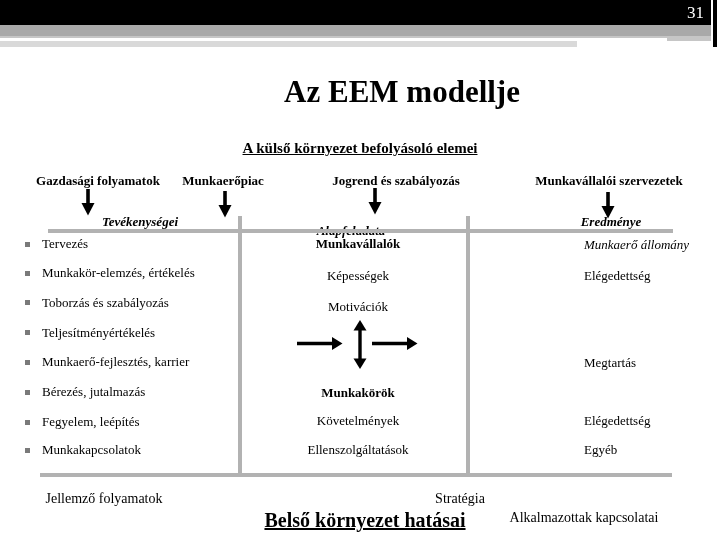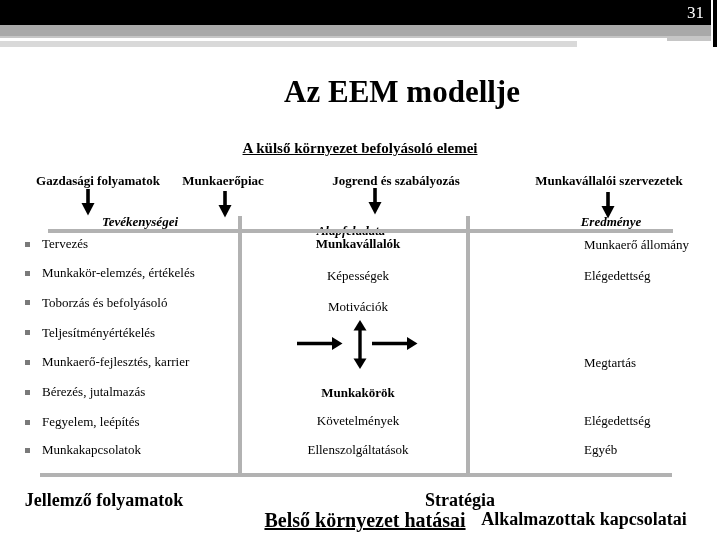--- a/index.html
+++ b/index.html
@@ -28,21 +28,21 @@
   .col-head { font-size:13px; font-weight:bold; }
   .sec-head { font-size:13px; font-weight:bold;font-style:italic; }
   .item     { font-size:13px; }
   .bold     { font-weight:bold; }
 
   .bullet { position:absolute; width:5px; height:5px; background:#7a7a7a; }
 
   .hline { position:absolute; height:4px; background:var(--line_gray,#b2b2b2); }
   .vline { position:absolute; width:4px;  background:var(--line_gray,#b2b2b2); }
 
-  .foot-label { font-size:18px; font-weight:bold; }
+  .foot-label { font-size:14px; font-weight:normal; }
   .foot-title { font-size:20px;  font-weight:bold; text-decoration:underline; }
 
   svg { display:block; }
 </style>
 </head>
 <body>
 
 <div class="slide">
 
   <div class="bar bar-black"></div>
@@ -85,21 +85,21 @@
   <div class="hline" style="left:48px; top:229px; width:625px;"></div>
   <div class="hline" style="left:40px; top:473px; width:632px;"></div>
   <div class="vline" style="left:238px; top:216px; height:261px;"></div>
   <div class="vline" style="left:466px; top:216px; height:261px;"></div>
 
   <span class="bullet" style="left:25px; top:242px;"></span>
   <div class="abs item" style="left:42px; top:237px;">Tervezés</div>
   <span class="bullet" style="left:25px; top:271px;"></span>
   <div class="abs item" style="left:42px; top:266px;">Munkakör-elemzés, értékelés</div>
   <span class="bullet" style="left:25px; top:300px;"></span>
-  <div class="abs item" style="left:42px; top:296px;">Toborzás és befolyásoló</div>
+  <div class="abs item" style="left:42px; top:296px;">Toborzás és szabályozás</div>
   <span class="bullet" style="left:25px; top:330px;"></span>
   <div class="abs item" style="left:42px; top:326px;">Teljesítményértékelés</div>
   <span class="bullet" style="left:25px; top:360px;"></span>
   <div class="abs item" style="left:42px; top:355px;">Munkaerő-fejlesztés, karrier</div>
   <span class="bullet" style="left:25px; top:390px;"></span>
   <div class="abs item" style="left:42px; top:385px;">Bérezés, jutalmazás</div>
   <span class="bullet" style="left:25px; top:420px;"></span>
   <div class="abs item" style="left:42px; top:415px;">Fegyelem, leépítés</div>
   <span class="bullet" style="left:25px; top:448px;"></span>
   <div class="abs item" style="left:42px; top:443px;">Munkakapcsolatok</div>
@@ -118,21 +118,21 @@
   <svg class="abs" style="left:372px; top:336px;" width="46" height="15">
       <line x1="0" y1="7.5" x2="35" y2="7.5" stroke="#000" stroke-width="3.4"></line>
       <polygon points="35,1 35,14 45.5,7.5" fill="#000"></polygon>
     </svg>
   <svg class="abs" style="left:352px; top:320px;" width="16" height="49">
       <line x1="8" y1="8" x2="8" y2="41" stroke="#000" stroke-width="3.4"></line>
       <polygon points="8,0 1.5,10.5 14.5,10.5" fill="#000"></polygon>
       <polygon points="8,49 1.5,38.5 14.5,38.5" fill="#000"></polygon>
     </svg>
 
-  <div class="abs item" style="left:584px; top:238px;">Munkaerő állomány</div>
+  <div class="abs item" style="left:584px; top:238px;font-style:italic;">Munkaerő állomány</div>
   <div class="abs item" style="left:584px; top:269px;">Elégedettség</div>
   <div class="abs item" style="left:584px; top:356px;">Megtartás</div>
   <div class="abs item" style="left:584px; top:414px;">Elégedettség</div>
   <div class="abs item" style="left:584px; top:443px;">Egyéb</div>
 
   <div class="abs cx foot-label" style="left:104px; top:491px;">Jellemző folyamatok</div>
   <div class="abs cx foot-label" style="left:460px; top:491px;">Stratégia</div>
   <div class="abs cx foot-label" style="left:584px; top:510px;">Alkalmazottak kapcsolatai</div>
 
   <div class="abs cx foot-title" style="left:365px; top:509px;">Belső környezet hatásai</div>

